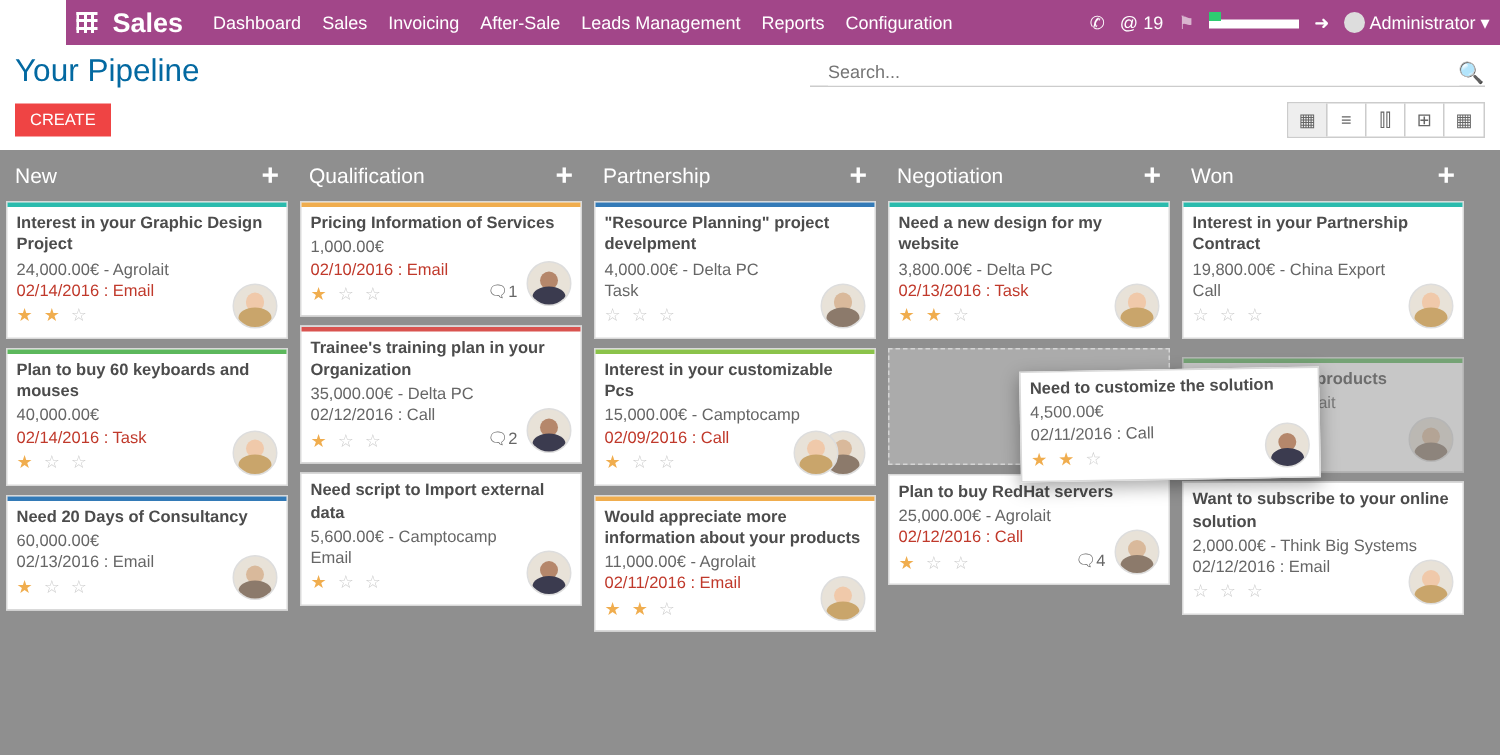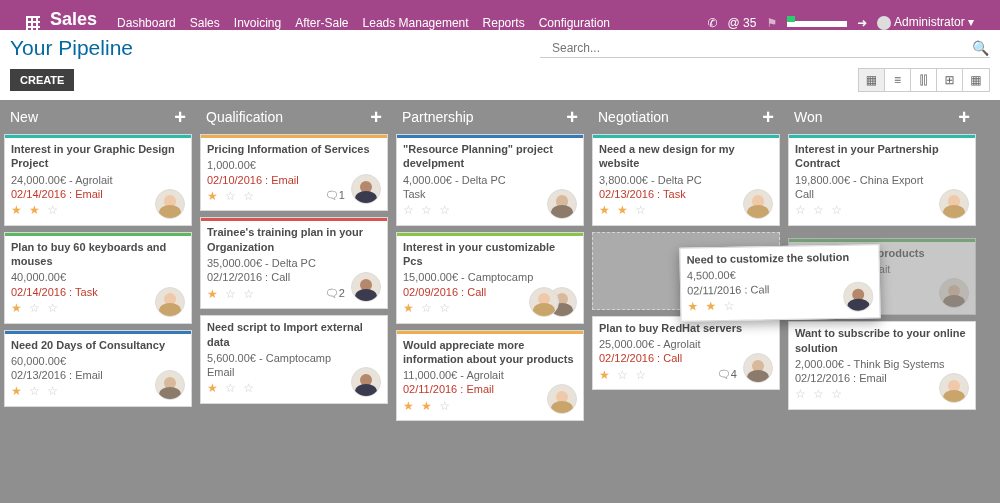--- a/index.html
+++ b/index.html
@@ -1,33 +1,33 @@
 <!DOCTYPE html>
 <html><head>
 <meta charset="utf-8">
 <style>
 * { box-sizing: border-box; margin: 0; padding: 0; }
 body { font-family: -apple-system, "Helvetica Neue", Arial, sans-serif; font-size: 12px; color: #4c4c4c; background: #fff; width: 1000px; overflow: hidden; }
-.navbar { background: #a24689; height: 30px; display: flex; align-items: flex-end; padding: 0 26px; color: #fff; }
+.navbar { background: #a24689; height: 30px; display: flex; align-items: center; padding: 0 7px; color: #fff; margin-left: 44px; }
 .apps-icon { width: 14px; height: 14px; display: inline-block; background: repeating-linear-gradient(#fff 0 2px, transparent 2px 5px), repeating-linear-gradient(90deg,#fff 0 2px, transparent 2px 5px); background-size: 14px 14px; margin-right: 10px; }
 .brand { font-size: 18px; font-weight: bold; margin-right: 20px; }
 .menu { display: flex; gap: 14px; font-size: 12px; }
 .menu span { cursor: pointer; }
 .nav-right { margin-left: auto; display: flex; align-items: center; gap: 10px; font-size: 12px; }
 .nav-right .bar { width: 60px; height: 6px; background: #fff; display: inline-block; }
 .nav-right .barwrap { position: relative; display: inline-block; }
 .nav-right .bar-seg { position: absolute; left: 0; top: 0; height: 6px; width: 8px; background: #2ecc71; }
 .avatar-sm { width: 14px; height: 14px; border-radius: 50%; background: #ddd; display: inline-block; vertical-align: middle; }
 .subbar { display: flex; align-items: center; padding: 6px 10px 4px; }
 .page-title { font-size: 21px; color: #0369a1; }
 .search-wrap { margin-left: auto; display: flex; align-items: center; width: 450px; border-bottom: 1px solid #ccc; }
 .search-input { flex: 1; border: none; outline: none; font-size: 12px; padding: 2px 0; margin-left: 12px; }
 .search-icon { font-size: 14px; color: #555; }
 .toolbar { display: flex; align-items: center; padding: 4px 10px 8px; }
-.btn-create { background: #404040; color: #fff; border: none; padding: 5px 10px; font-size: 11px; font-weight: bold; cursor: pointer; }
+.btn-create { background: #ef4444; color: #fff; border: none; padding: 5px 10px; font-size: 11px; font-weight: normal; cursor: pointer; }
 .view-switch { margin-left: auto; display: flex; border: 1px solid #ccc; }
 .view-switch div { width: 26px; height: 22px; display: flex; align-items: center; justify-content: center; border-right: 1px solid #ccc; color: #666; cursor: pointer; font-size: 12px; }
 .view-switch div:last-child { border-right: none; }
 .view-switch div.active { background: #eee; }
 .board { display: flex; background: #8f8f8f; padding: 0; height: 420px; overflow: hidden; }
 .col { width: 196px; flex: 0 0 196px; padding: 0 4px; }
 .col-head { display: flex; align-items: center; height: 34px; color: #fff; font-size: 14px; padding: 0 6px; }
 .col-head .plus { margin-left: auto; font-size: 20px; font-weight: bold; cursor: pointer; }
 .card { background: #fff; border: 1px solid #d9d9d9; margin-bottom: 6px; padding: 4px 6px 6px; position: relative; font-size: 11px; line-height: 1.3; }
 .stripe { height: 3px; margin: -4px -6px 4px; }
@@ -61,21 +61,21 @@
       <span>Dashboard</span>
       <span>Sales</span>
       <span>Invoicing</span>
       <span>After-Sale</span>
       <span>Leads Management</span>
       <span>Reports</span>
       <span>Configuration</span>
     </div>
   <div class="nav-right">
     <span>✆</span>
-    <span>@ 35</span>
+    <span>@ 19</span>
     <span style="opacity:.6">⚑</span>
     <span class="barwrap"><span class="bar-seg"></span><span class="bar"></span></span>
     <span>➜</span>
     <span><span class="avatar-sm"></span> <span>Administrator</span> ▾</span>
   </div>
 </div>
 
 <div class="subbar">
   <div class="page-title">Your Pipeline</div>
   <div class="search-wrap">

